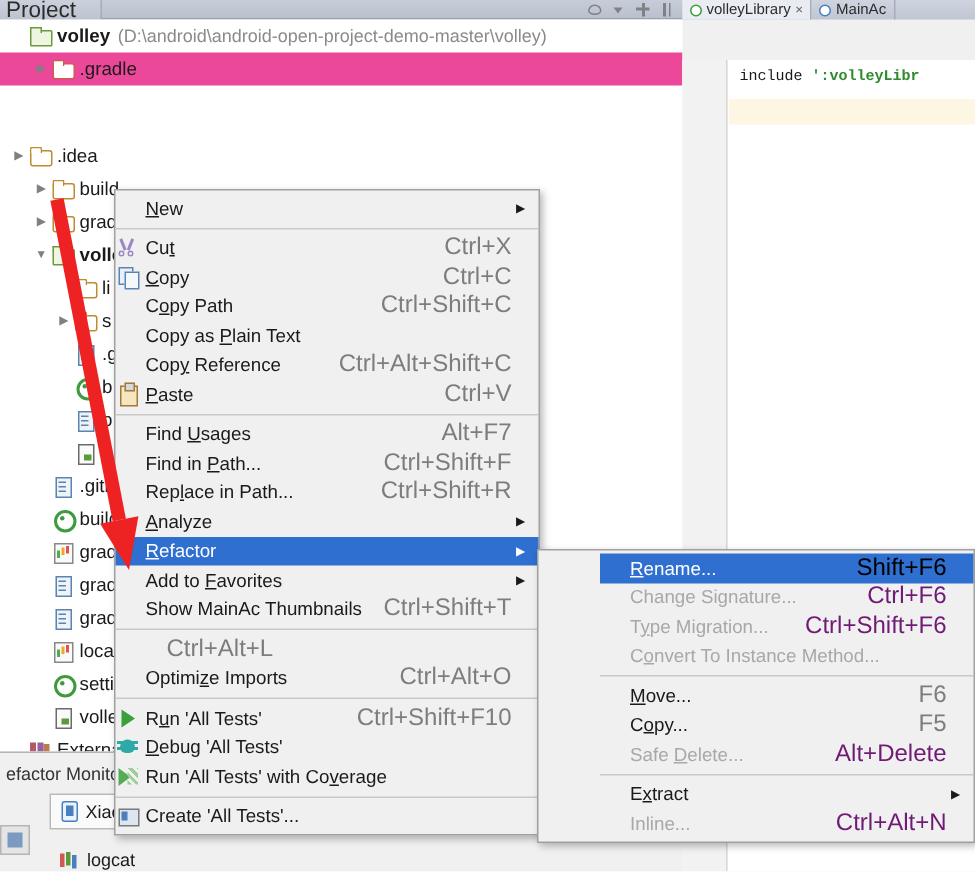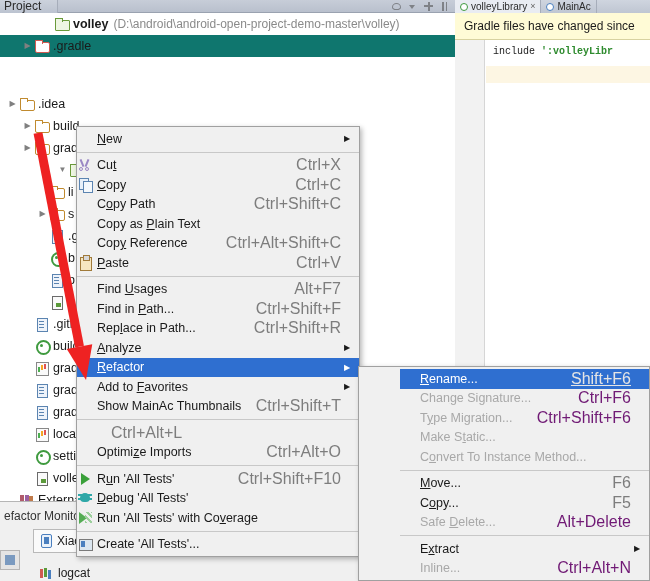--- a/index.html
+++ b/index.html
@@ -18,43 +18,43 @@
     position: absolute; left: 0; top: 0; width: 455px; height: 13px;
     background: linear-gradient(#c7cdd8, #b9c0cd);
     border-bottom: 1px solid #9aa2b0;
     display: flex; align-items: center;
   }
   .tool-header .th-tab {
     display: flex; align-items: center; gap: 3px;
     padding: 0 16px 0 4px; height: 13px;
     background: linear-gradient(#ccd2dc, #bcc3d0);
     border-right: 1px solid #a6adba;
-    font-size: 12px; color: #2b2b2b; line-height: 13px;
+    font-size: 15px; color: #2b2b2b; line-height: 13px;
   }
   .th-spacer { flex: 1 1 auto; }
   .th-icons { display: flex; align-items: center; gap: 7px; padding-right: 6px; opacity: .55; }
   .th-ic { width: 9px; height: 9px; position: relative; }
   .th-ic.eye { border: 1.2px solid #4a4a4a; border-radius: 50% 50% 50% 50% / 60% 60% 40% 40%; height: 7px; }
   .th-ic.caret::after { content: ""; position: absolute; left: 1px; top: 3px; border-left: 3.5px solid transparent; border-right: 3.5px solid transparent; border-top: 4px solid #4a4a4a; }
   .th-ic.plus::before { content:""; position:absolute; left:0; top:3.5px; width:9px; height:2px; background:#4a4a4a; }
   .th-ic.plus::after { content:""; position:absolute; left:3.5px; top:0; width:2px; height:9px; background:#4a4a4a; }
   .th-ic.bars::before { content:""; position:absolute; left:2px; top:0; width:1.6px; height:9px; background:#4a4a4a; }
   .th-ic.bars::after { content:""; position:absolute; left:5.5px; top:0; width:1.6px; height:9px; background:#4a4a4a; }
 
   .project-panel {
     position: absolute; left: 0; top: 13px; width: 455px; height: 488px;
     background: #ffffff; overflow: hidden;
   }
   .tree-row {
     position: relative; display: flex; align-items: center;
     height: 22px; padding-left: 6px; white-space: nowrap;
     font-size: 12.5px; color: #1a1a1a;
   }
-  .tree-row.root { font-weight: bold; margin-left: 35px; }
-  .tree-row.hl { background: #0f766e; }
+  .tree-row.root { font-weight: bold; }
+  .tree-row.hl { background: #ec4899; }
   .tree-row .arrow {
     width: 13px; flex: 0 0 13px; text-align: center;
     color: #808080; font-size: 8px; line-height: 1;
   }
   .tree-row .arrow.open::before { content: "\25BC"; }
   .tree-row .arrow.closed::before { content: "\25B6"; }
   .tree-row .arrow.none::before { content: ""; }
   .tree-row .lbl { margin-left: 4px; }
   .tree-row .path { color: #8a8a8a; font-weight: normal; margin-left: 5px; font-size: 12px; }
 
@@ -203,21 +203,21 @@
     position: relative; display: flex; align-items: center;
     height: 19.5px; padding: 0 6px 0 0; white-space: nowrap;
     font-size: 12.5px; color: #1a1a1a;
   }
   .mi .micon { width: 20px; flex: 0 0 20px; position: relative; height: 16px; }
   .mi .mlabel { flex: 1 1 auto; }
   .mi .mkey { color: #7d7d7d; font-size: 16px; padding-left: 14px; }
   .mi .msub { width: 12px; flex: 0 0 12px; text-align: center; color: #1a1a1a; font-size: 8px; }
   .mi .msub.on::before { content: "\25B6"; }
   .mi.sel { background: #2f6fd0; color: #ffffff; }
-  .mi.sel .mkey { color: #e5e5e5; text-decoration: underline; }
+  .mi.sel .mkey { color: #000000; }
   .mi.sel .msub { color: #ffffff; }
   .mi.dis { color: #a8a8a8; }
   .mi.dis .mkey { color: #701a75; }
   .msep { height: 1px; background: #c8c8c8; margin: 3px 0 3px 0; }
   .mnem { text-decoration: underline; }
 
   
   .mic-cut::before { content:""; position:absolute; left:4px; top:2px; width:2px; height:8px; background:#9a87c4; transform: rotate(-22deg); }
   .mic-cut::after  { content:""; position:absolute; left:9px; top:2px; width:2px; height:8px; background:#9a87c4; transform: rotate(22deg); }
   .mic-cut .b1 { position:absolute; left:2px; top:10px; width:4px; height:4px; border:1.4px solid #9a87c4; border-radius:50%; }
@@ -370,23 +370,20 @@
         <span class="dot"></span>
         <span>volleyLibrary</span>
         <span class="xbtn">×</span>
       </div>
       <div class="etab">
         <span class="dot blue"></span>
         <span>MainAc</span>
       </div>
     </div>
 
-  <div class="notif-bar">
-    <span>Gradle files have changed since</span>
-  </div>
 
   <div class="code-area">
     <div class="gutter"></div>
     <div class="caret-line"></div>
     <div class="code-line">
       <span>include </span><span class="tok-str">':volleyLibr</span>
     </div>
   </div>
 
   <div class="bottom-strip">
@@ -538,25 +535,20 @@
         <span class="msub"></span>
       </div>
       <div class="mi dis">
         <span class="micon "></span>
         <span class="mlabel">T<span class="mnem">y</span>pe Migration...</span>
         <span class="mkey">Ctrl+Shift+F6</span>
         <span class="msub"></span>
       </div>
       <div class="mi dis">
         <span class="micon "></span>
-        <span class="mlabel">Make S<span class="mnem">t</span>atic...</span>
-        <span class="msub"></span>
-      </div>
-      <div class="mi dis">
-        <span class="micon "></span>
         <span class="mlabel">C<span class="mnem">o</span>nvert To Instance Method...</span>
         <span class="msub"></span>
       </div>
       <div class="msep"></div>
       <div class="mi">
         <span class="micon "></span>
         <span class="mlabel"><span class="mnem">M</span>ove...</span>
         <span class="mkey">F6</span>
         <span class="msub"></span>
       </div>

